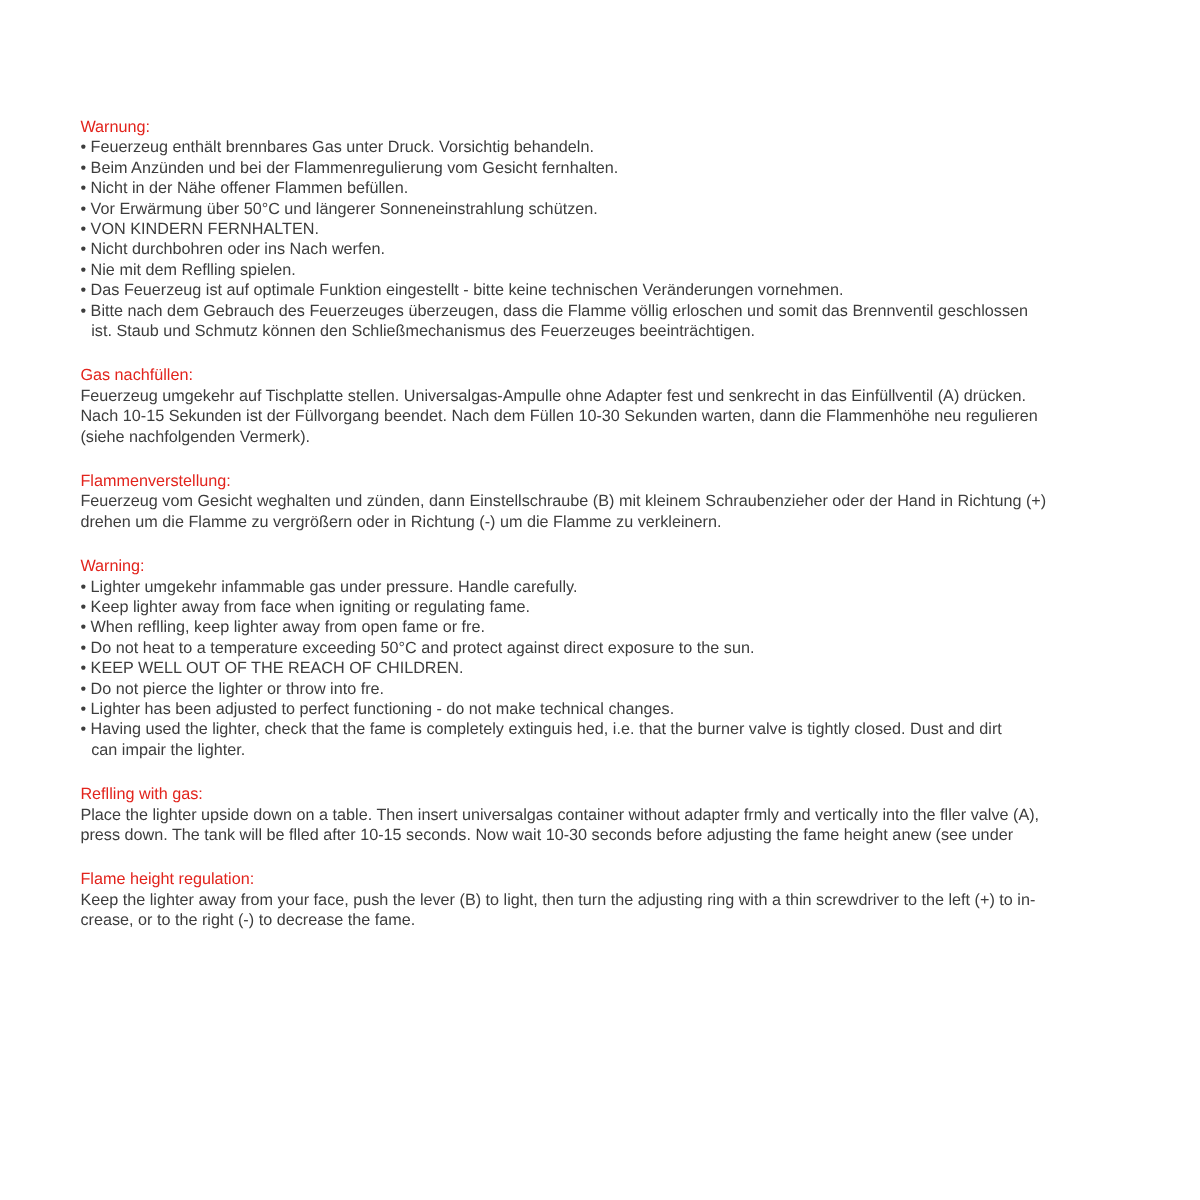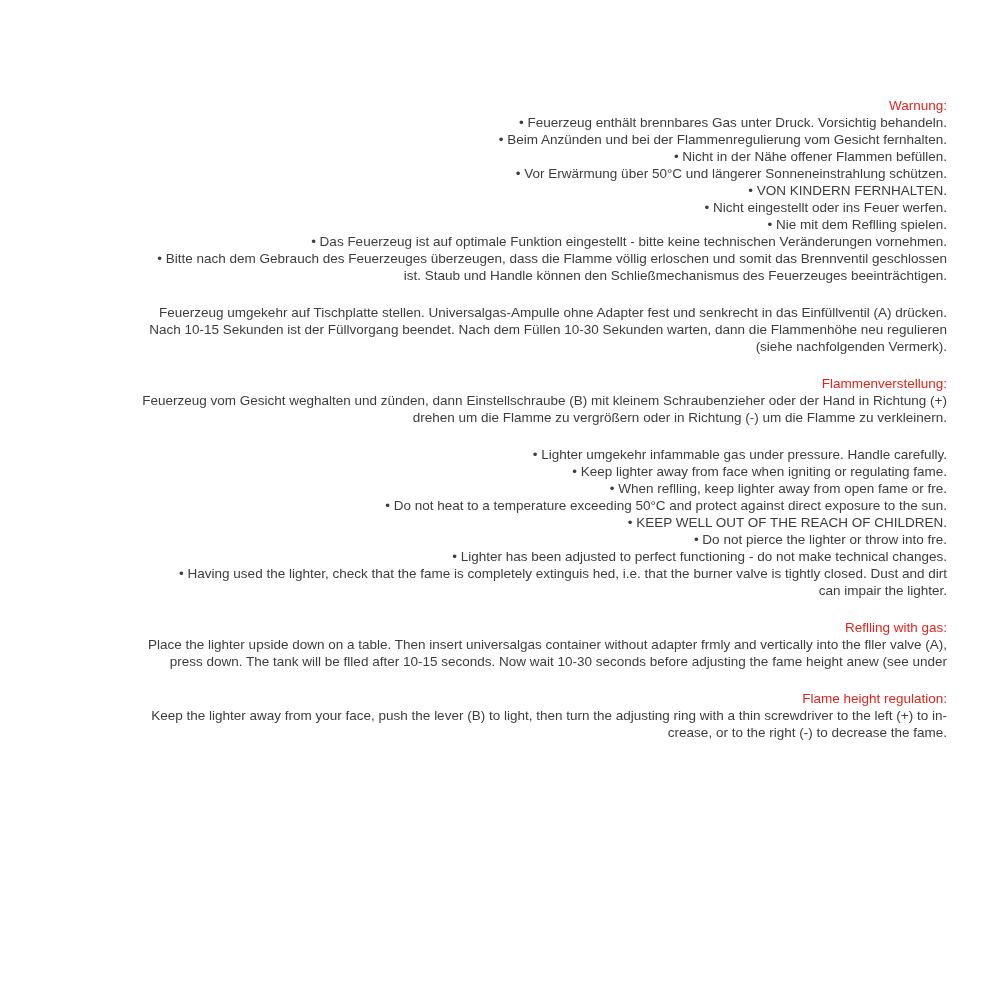--- a/index.html
+++ b/index.html
@@ -16,21 +16,20 @@
     font-family: "Liberation Sans", "DejaVu Sans", sans-serif;
   }
   .content {
     position: absolute;
     left: 67px;
     top: 97px;
     width: 880px;
   }
   .section {
     margin-bottom: 20px;
-    text-align: right;
   }
   .section-heading {
     color: var(--heading-color, #e2231c);
     font-size: 13.5px;
     line-height: 17px;
     white-space: nowrap;
   }
   .text-line {
     color: var(--body-color, #3d3d3d);
     font-size: 13.5px;
@@ -46,37 +45,39 @@
 
 <div class="page" style="background: rgb(255, 255, 255);">
   <div class="content" id="content">
       <div class="section">
         <div class="section-heading">Warnung:</div>
         <div class="text-line">• Feuerzeug enthält brennbares Gas unter Druck. Vorsichtig behandeln.</div>
         <div class="text-line">• Beim Anzünden und bei der Flammenregulierung vom Gesicht fernhalten.</div>
         <div class="text-line">• Nicht in der Nähe offener Flammen befüllen.</div>
         <div class="text-line">• Vor Erwärmung über 50°C und längerer Sonneneinstrahlung schützen.</div>
         <div class="text-line">• VON KINDERN FERNHALTEN.</div>
-        <div class="text-line">• Nicht eingestellt oder ins Feuer werfen.</div>
+        <div class="text-line">• Nicht durchbohren oder ins Nach werfen.</div>
         <div class="text-line">• Nie mit dem Reflling spielen.</div>
         <div class="text-line">• Das Feuerzeug ist auf optimale Funktion eingestellt - bitte keine technischen Veränderungen vornehmen.</div>
         <div class="text-line">• Bitte nach dem Gebrauch des Feuerzeuges überzeugen, dass die Flamme völlig erloschen und somit das Brennventil geschlossen</div>
-        <div class="text-line indent">ist. Staub und Handle können den Schließmechanismus des Feuerzeuges beeinträchtigen.</div>
+        <div class="text-line indent">ist. Staub und Schmutz können den Schließmechanismus des Feuerzeuges beeinträchtigen.</div>
       </div>
       <div class="section">
+        <div class="section-heading">Gas nachfüllen:</div>
         <div class="text-line">Feuerzeug umgekehr auf Tischplatte stellen. Universalgas-Ampulle ohne Adapter fest und senkrecht in das Einfüllventil (A) drücken.</div>
         <div class="text-line">Nach 10-15 Sekunden ist der Füllvorgang beendet. Nach dem Füllen 10-30 Sekunden warten, dann die Flammenhöhe neu regulieren</div>
         <div class="text-line">(siehe nachfolgenden Vermerk).</div>
       </div>
       <div class="section">
         <div class="section-heading">Flammenverstellung:</div>
         <div class="text-line">Feuerzeug vom Gesicht weghalten und zünden, dann Einstellschraube (B) mit kleinem Schraubenzieher oder der Hand in Richtung (+)</div>
         <div class="text-line">drehen um die Flamme zu vergrößern oder in Richtung (-) um die Flamme zu verkleinern.</div>
       </div>
       <div class="section">
+        <div class="section-heading">Warning:</div>
         <div class="text-line">• Lighter umgekehr infammable gas under pressure. Handle carefully.</div>
         <div class="text-line">• Keep lighter away from face when igniting or regulating fame.</div>
         <div class="text-line">• When reflling, keep lighter away from open fame or fre.</div>
         <div class="text-line">• Do not heat to a temperature exceeding 50°C and protect against direct exposure to the sun.</div>
         <div class="text-line">• KEEP WELL OUT OF THE REACH OF CHILDREN.</div>
         <div class="text-line">• Do not pierce the lighter or throw into fre.</div>
         <div class="text-line">• Lighter has been adjusted to perfect functioning - do not make technical changes.</div>
         <div class="text-line">• Having used the lighter, check that the fame is completely extinguis hed, i.e. that the burner valve is tightly closed. Dust and dirt</div>
         <div class="text-line indent">can impair the lighter.</div>
       </div>

